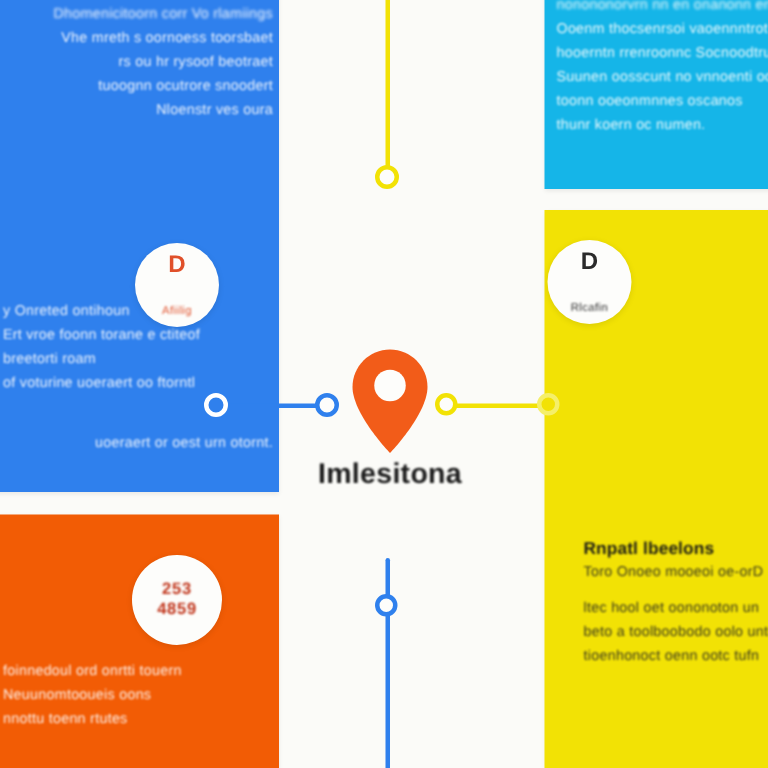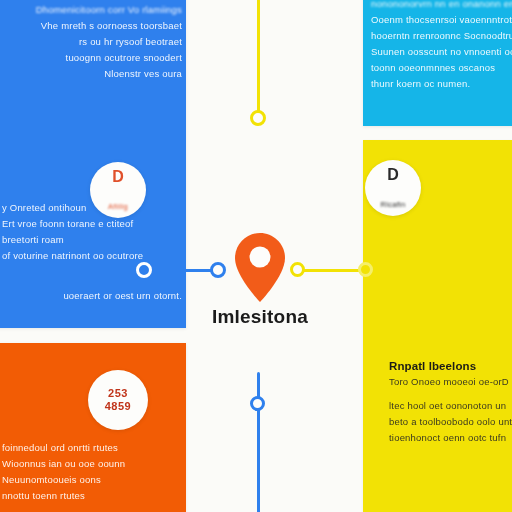--- a/index.html
+++ b/index.html
@@ -153,21 +153,21 @@
 
   <div class="icon-circle" id="icon-circle-blue">
     <span class="icon-glyph">D</span>
     <span class="icon-cap">Afiilig</span>
   </div>
 
   <div class="txtblock on-blue" id="blue-mid-text">
     <span class="tline">y Onreted ontihoun</span>
     <span class="tline">Ert vroe foonn torane e ctiteof</span>
     <span class="tline">breetorti roam</span>
-    <span class="tline">of voturine natrinont oo ocutrore</span>
+    <span class="tline">of voturine uoeraert oo ftorntl</span>
   </div>
 
   <div class="txtblock on-blue" id="blue-note">
     <span class="tline">uoeraert or oest urn otornt.</span>
   </div>
 
   <div class="panel" id="panel-cyan">
     <div class="txtblock on-cyan" id="cyan-text">
       <span class="tline blurmore">nonononorvrn nn en onanonn en</span>
       <span class="tline">Ooenm thocsenrsoi vaoennntrot</span>
@@ -199,22 +199,21 @@
   </div>
 
   <div class="panel" id="panel-orange"></div>
 
   <div class="icon-circle" id="icon-circle-orange">
     <span class="num-line">253</span>
     <span class="num-line">4859</span>
   </div>
 
   <div class="txtblock on-orange" id="orange-text">
-    <span class="tline">foinnedoul ord onrtti rtutes</span>
-    <span class="tline">Wioonnus ian ou ooe oounn</span>
+    <span class="tline">foinnedoul ord onrtti touern</span>
     <span class="tline">Neuunomtooueis oons</span>
     <span class="tline">nnottu toenn rtutes</span>
   </div>
 
   <div class="conn-vline" id="vline-top"></div>
   <div class="node" id="node-top"></div>
 
   <div class="conn-vline" id="vline-bottom"></div>
   <div class="node" id="node-bottom"></div>
 

